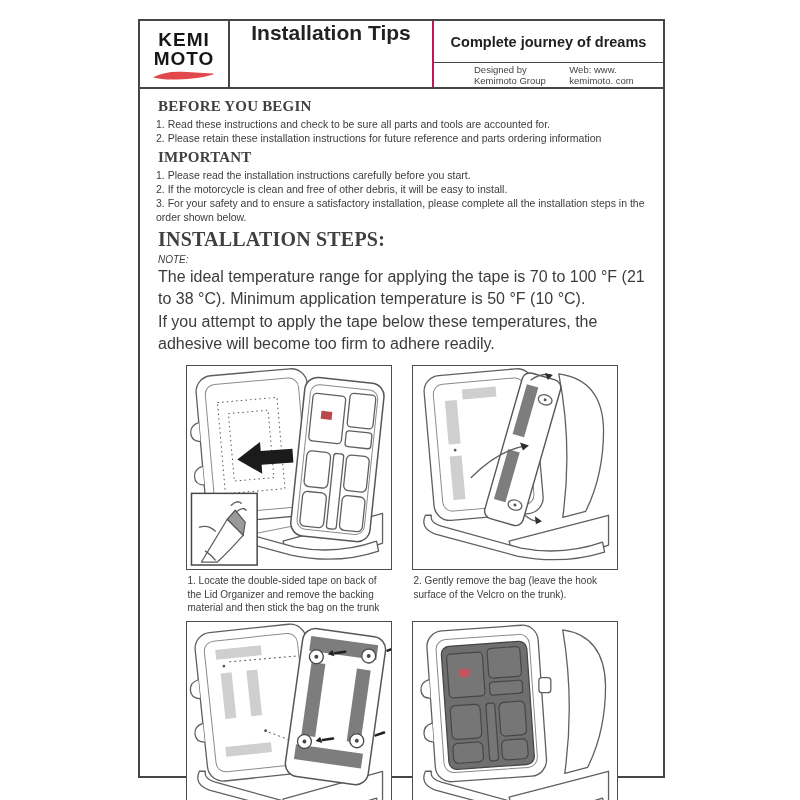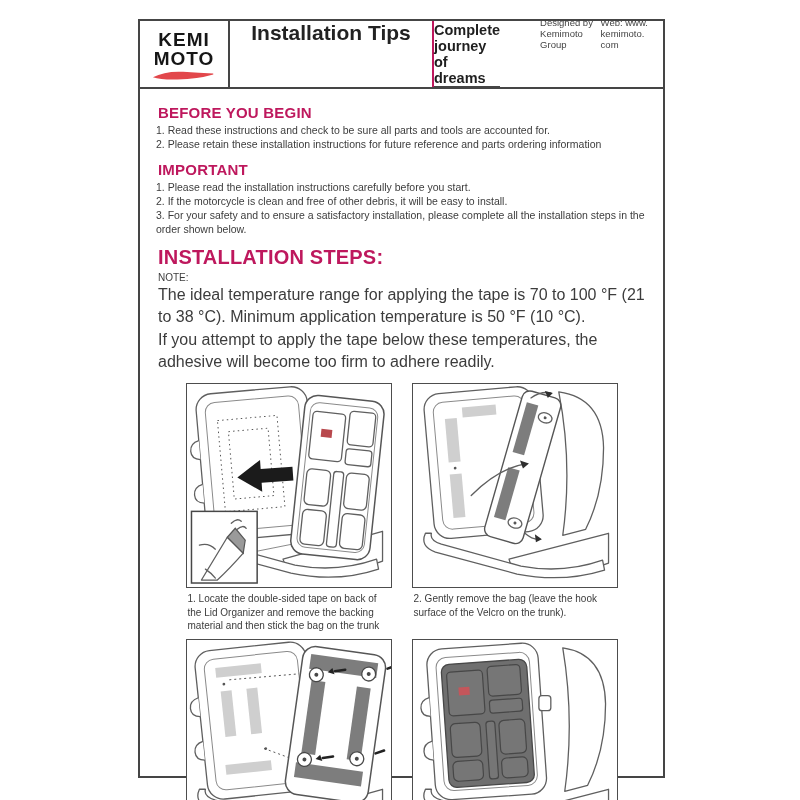--- a/index.html
+++ b/index.html
@@ -5,30 +5,30 @@
   * { margin:0; padding:0; box-sizing:border-box; }
   html,body { width:800px; height:800px; background:#ffffff; font-family:"Liberation Sans", sans-serif; color:#3d3d3d; }
   .sheet { position:absolute; left:138px; top:19px; width:527px; height:759px; border:2px solid #454545; background:#fff; }
 
   
   .hdr { display:flex; height:68px; border-bottom:2px solid #454545; }
   .hdr-logo { width:90px; border-right:2px solid #454545; display:flex; flex-direction:column; align-items:center; justify-content:center; padding-top:4px; }
   .logo-txt { font-weight:bold; font-size:19px; line-height:0.95; letter-spacing:1px; color:#161616; }
   .hdr-title { width:204px; border-right:2px solid #be185d; display:flex; align-items:flex-start; justify-content:center; }
   .hdr-title span { font-weight:bold; font-size:21px; color:#222; }
-  .hdr-right { flex:1; display:flex; flex-direction:row; }
+  .hdr-right { flex:1; display:flex; flex-direction:column; }
   .tagline { flex:1; display:flex; align-items:center; justify-content:center; font-weight:bold; font-size:14.5px; color:#1f1f1f; border-bottom:1.5px solid #454545; }
   .designline { height:24px; display:flex; align-items:center; justify-content:space-between; padding:0 8px; font-size:9.5px; color:#444;margin-left:32px; }
 
   
   .bod { padding:6px 16px 0 16px; }
-  h2 { font-size:15px; color:#be185d; letter-spacing:0.2px; margin:9px 0 3px 2px; }
+  h2 { font-size:15px; color:#404040; letter-spacing:0.2px; margin:3px 0 3px 2px;font-family:Liberation Serif, serif; }
   h2.steps { font-size:20px; }
   .tline { font-size:10.5px; line-height:1.33; color:#3c3c3c; }
-  .notelbl { font-size:10px; color:#3c3c3c; margin:2px 0 1px 2px; }
+  .notelbl { font-size:10px; color:#3c3c3c; margin:2px 0 1px 2px;font-style:italic; }
   .noteln { font-size:16px; line-height:1.4; color:#3c3c3c; margin-left:2px; }
 
   
   .grid { width:432px; margin:10px auto 0 auto; display:grid; grid-template-columns:206px 206px; column-gap:20px; }
   figure { display:block; }
   .panel { width:206px; height:205px; border:1.5px solid #4d4d4d; background:#fff; overflow:hidden; }
   .panel svg { display:block; width:100%; height:100%; }
   figcaption { font-size:10px; line-height:1.35; color:#3c3c3c; margin:4px 0 3px 2px; min-height:44px; }
 
   .ln { fill:none; stroke:#5f5f5f; stroke-width:1.3; stroke-linecap:round; stroke-linejoin:round; }

